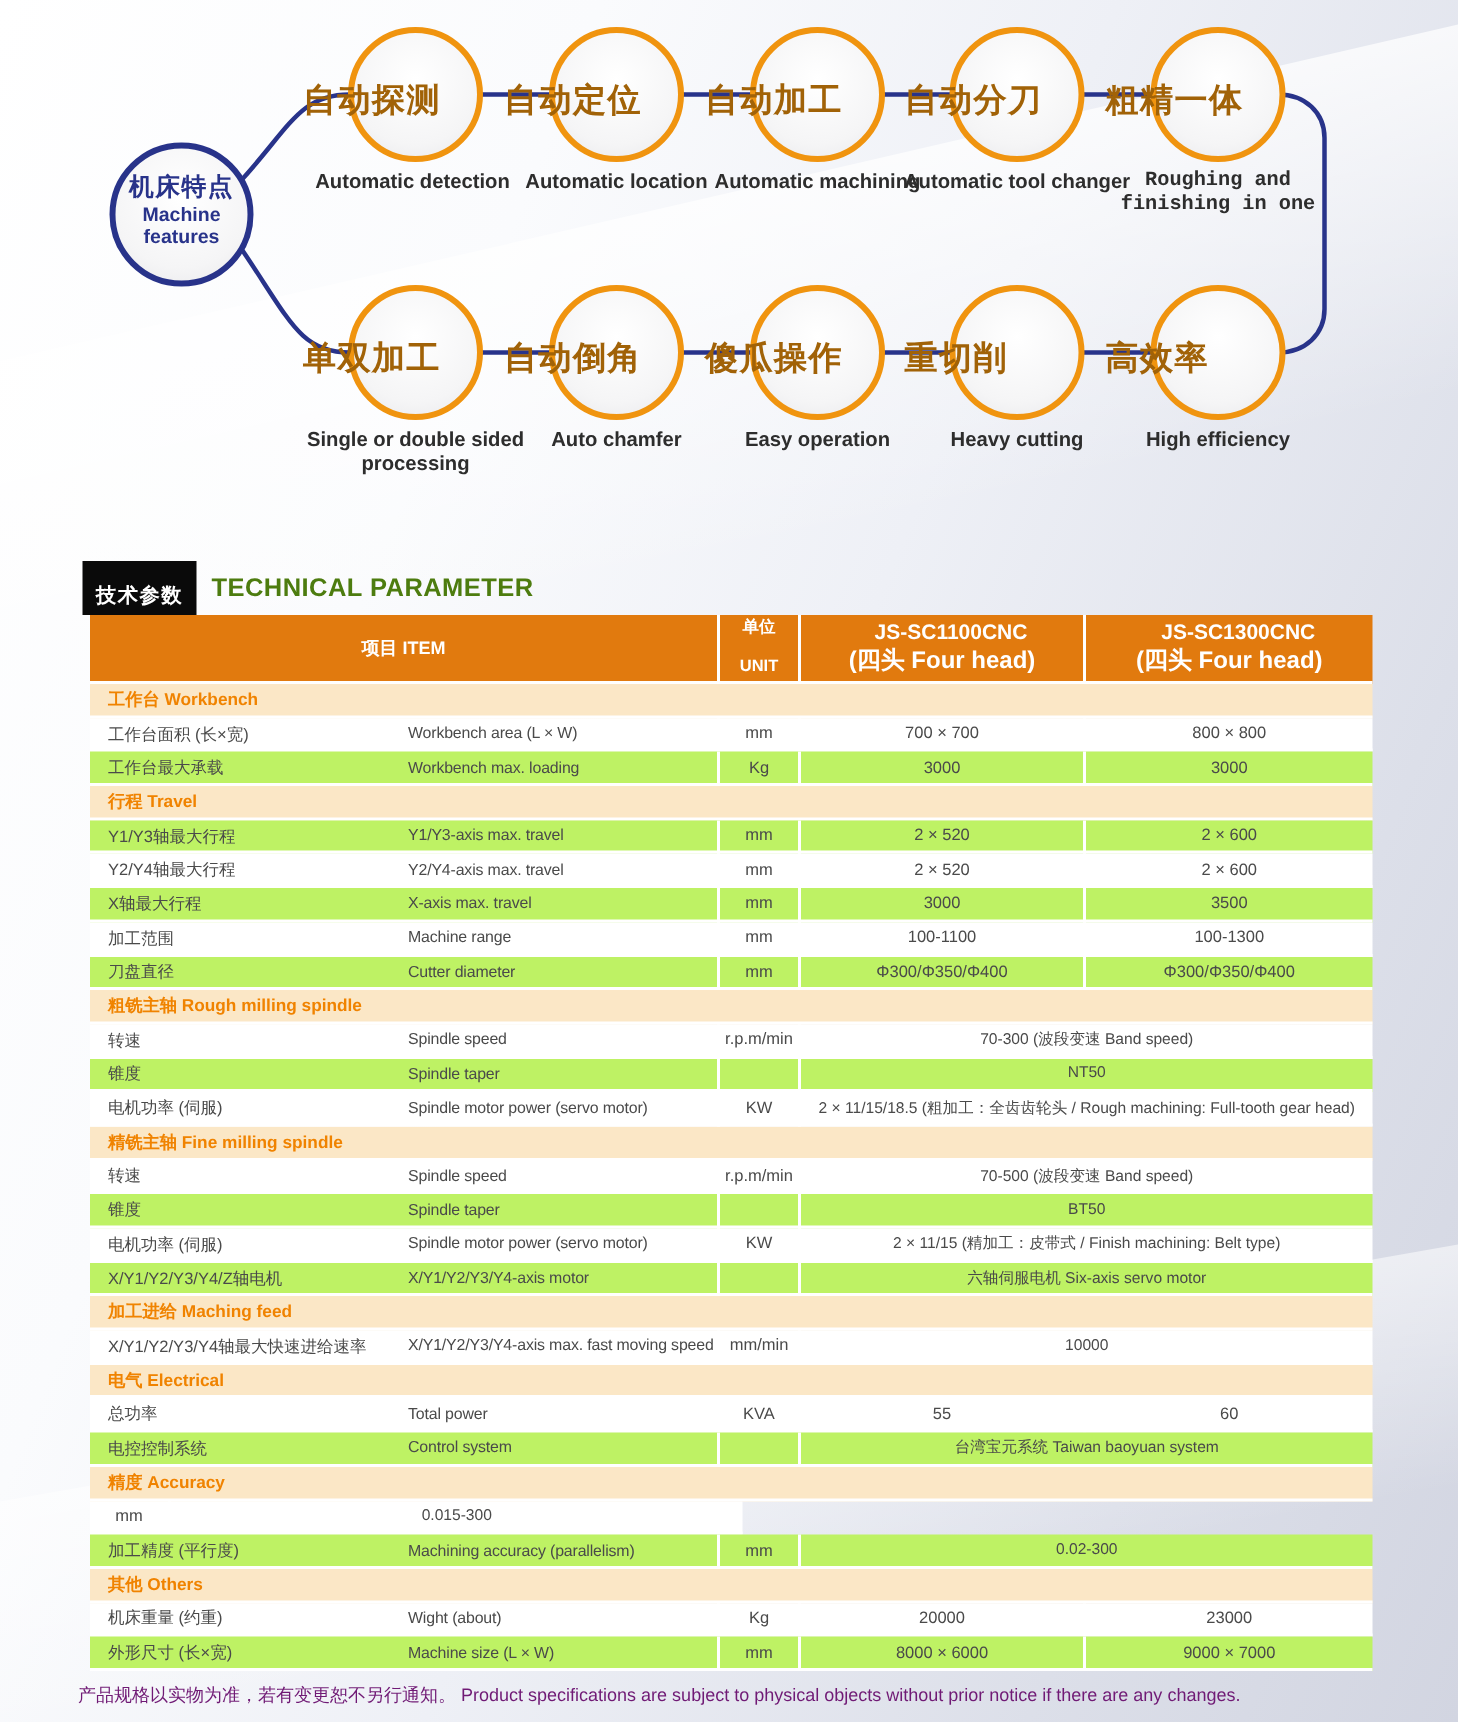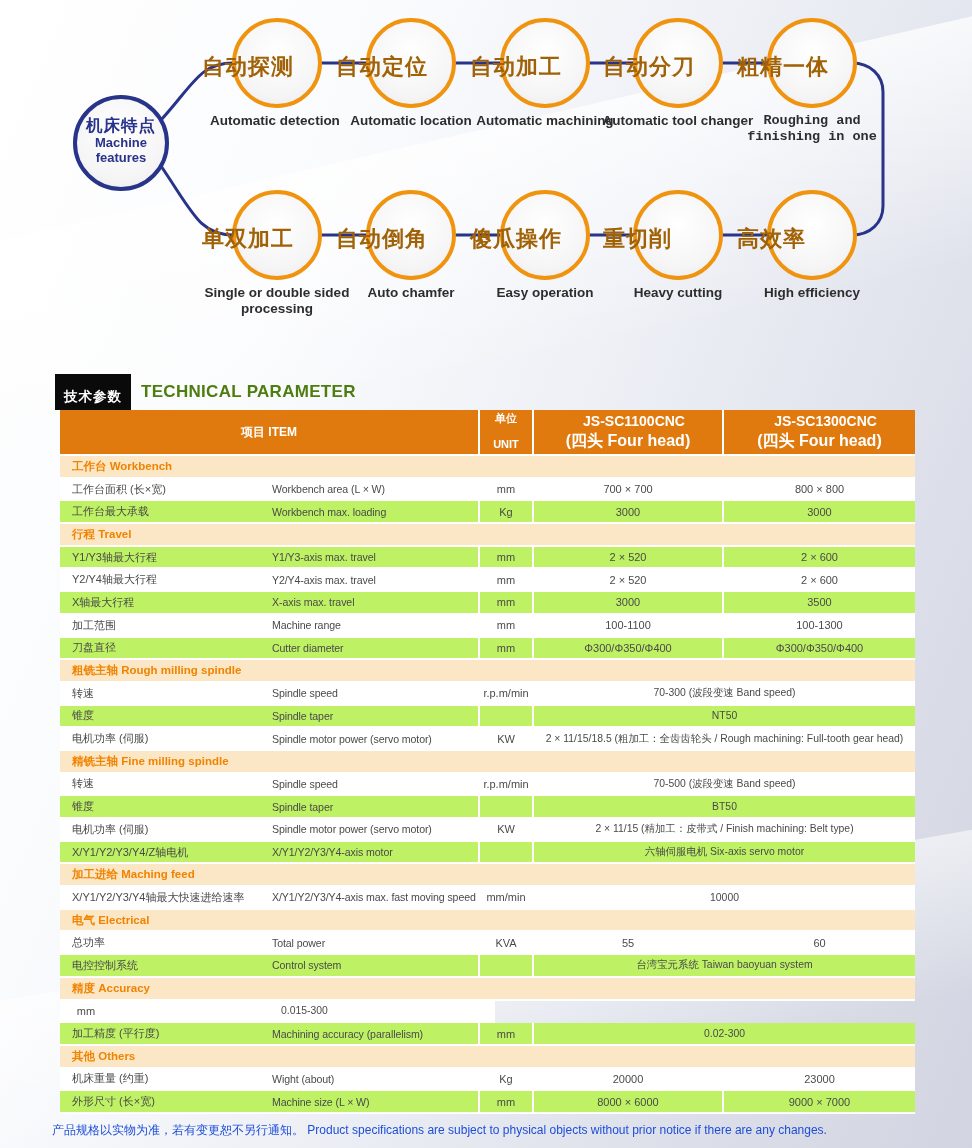--- a/index.html
+++ b/index.html
@@ -60,21 +60,21 @@
   .cell-v1   { width:190px; justify-content:center; }
   .cell-v2   { width:191px; justify-content:center; border-right:none !important; }
   .cell-span { width:381px; justify-content:center; border-right:none !important;
     font-size:10.4px; white-space:nowrap; }
   .t-section { height:22.7px; background:#FBE7C6; border-bottom:2px solid #ffffff;
     display:flex; align-items:center; padding-left:12px;
     color:#F08300; font-weight:700; font-size:11.5px; }
 
   
   .footnote { position:absolute; left:52px; top:1122px; width:900px;
-    font-size:12px; color:#1d4ed8; white-space:nowrap; }
+    font-size:12px; color:#701a75; white-space:nowrap; }
 </style>
 </head>
 <body>
 
 <div class="bg-band band1"></div>
 <div class="bg-band band2"></div>
 
 <div class="diagram">
   <svg class="diagram-svg" width="972" height="345" viewBox="0 0 972 345">
     <defs>

